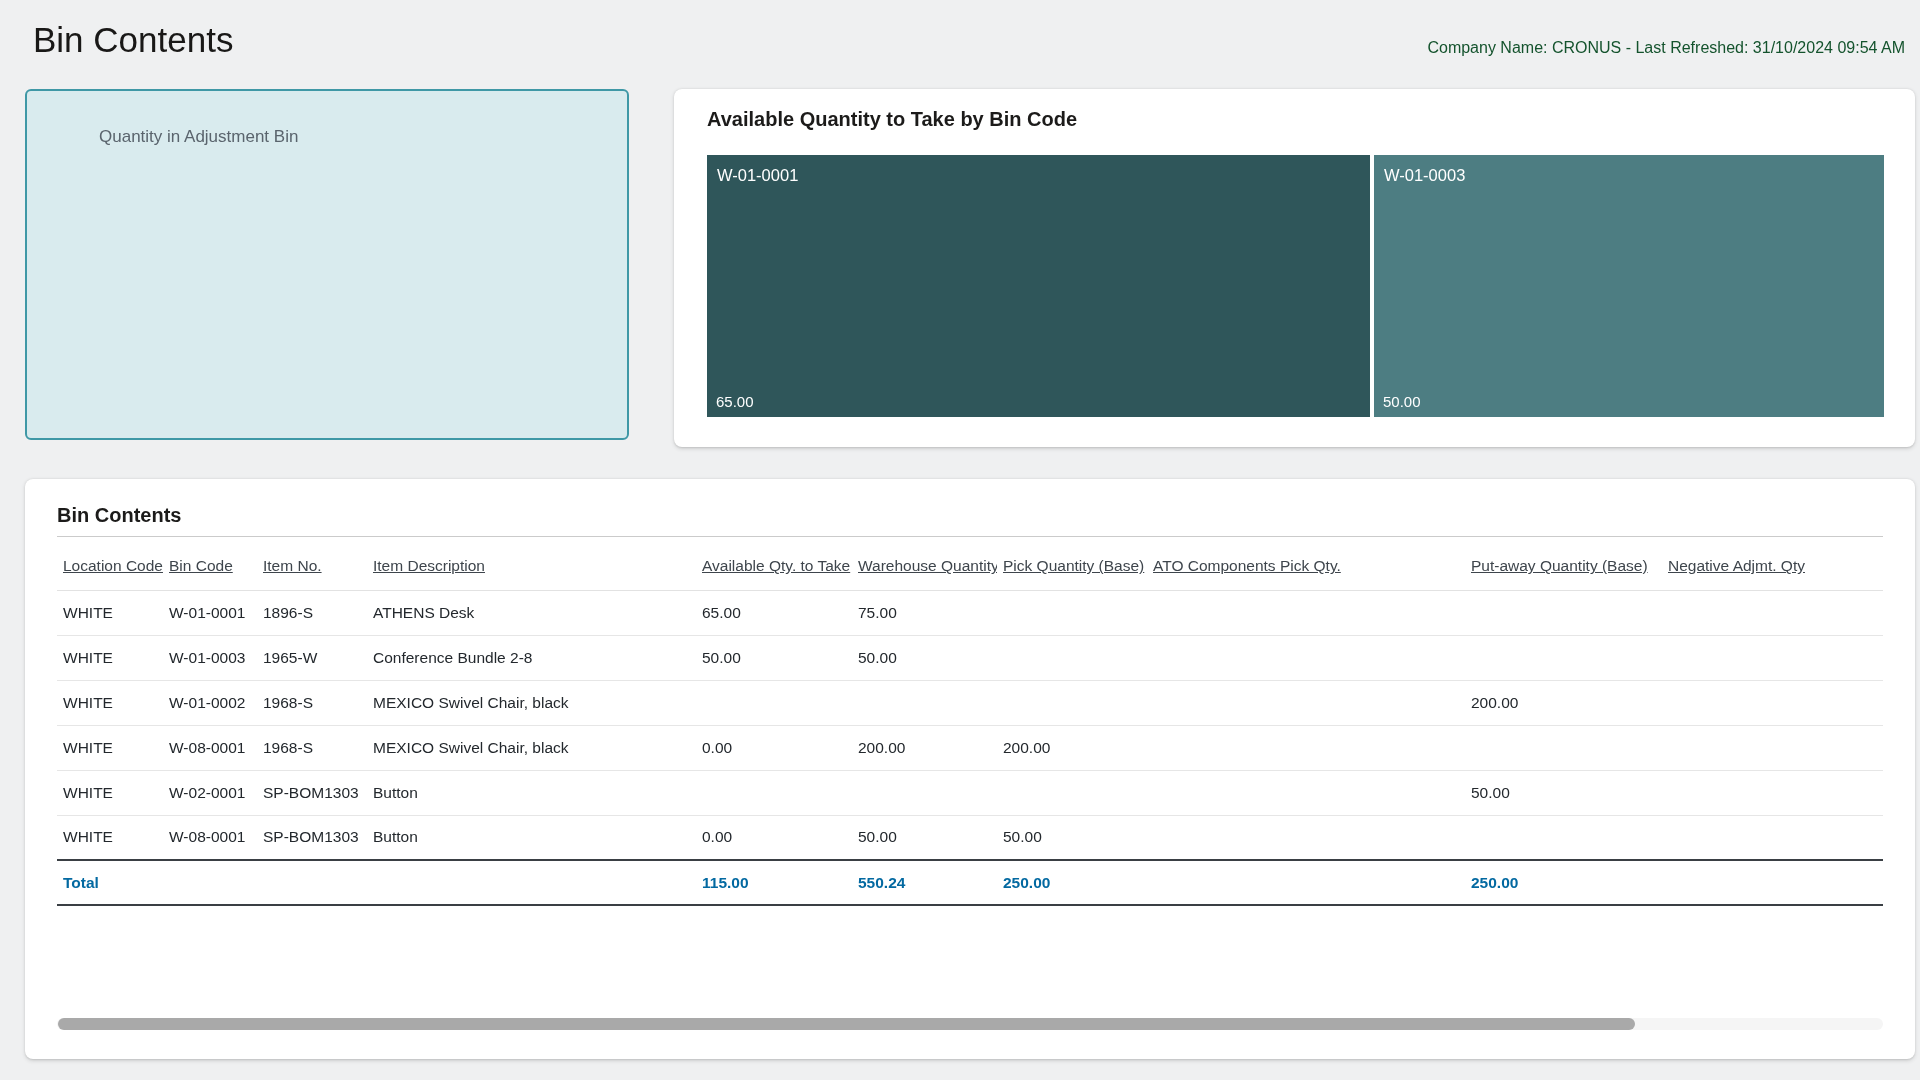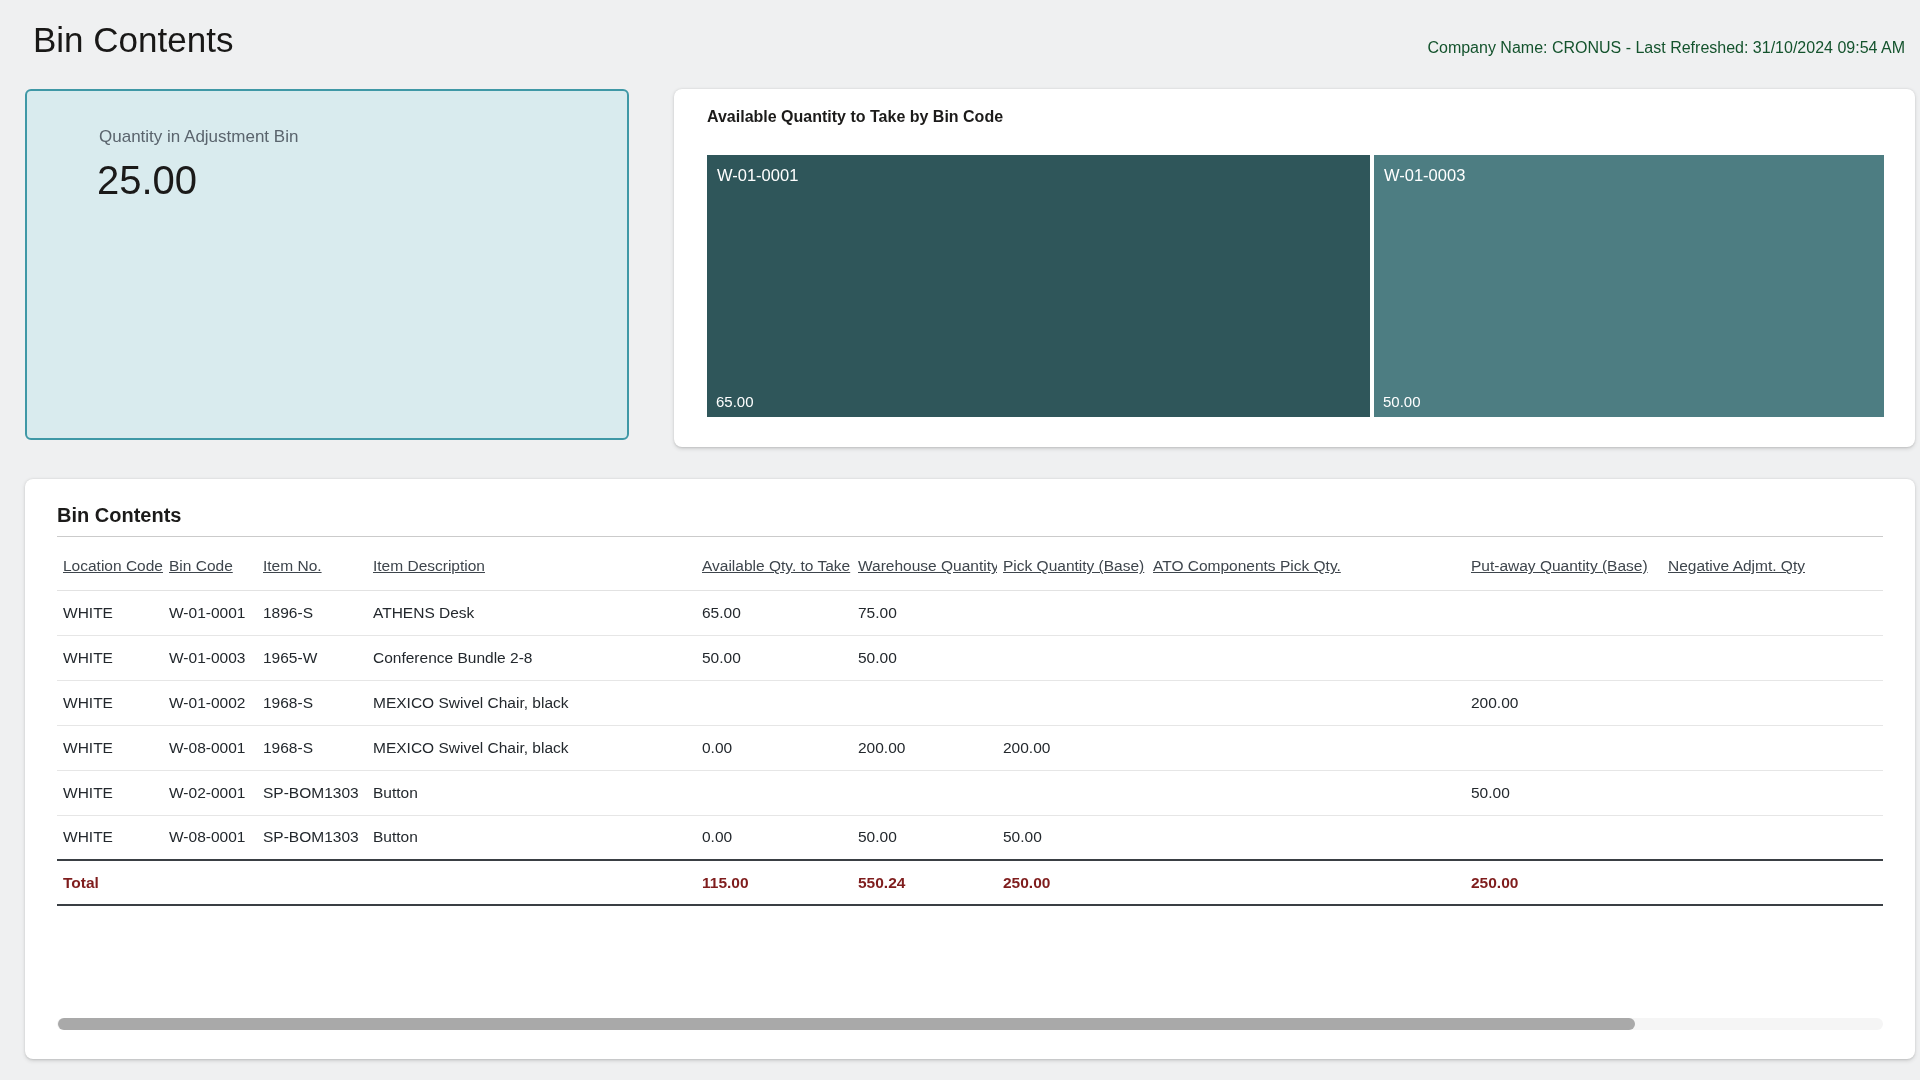--- a/index.html
+++ b/index.html
@@ -31,21 +31,21 @@
   .kpi-label { margin: 36px 0 0 31px; font-size: 17px; color: #5a646d; }
   .kpi-value { margin: 11px 0 0 29px; font-size: 40px; color: #1b1a19; }
 
   
   .card {
     background: #ffffff; border-radius: 8px;
     box-shadow: 0 0.6px 1.8px rgba(0,0,0,.10), 0 1.8px 4.2px rgba(0,0,0,.12);
   }
   .chart-card { position: absolute; left: 674px; top: 89px; width: 1241px; height: 358px; }
   .chart-card h2 {
-    margin: 19px 0 0 33px; font-size: 16px; font-weight: bold; color: #1c1b1a;
+    margin: 19px 0 0 33px; font-size: 20px; font-weight: bold; color: #1c1b1a;
   }
   .treemap {
     position: absolute; left: 33px; right: 31px; top: 66px; height: 262px;
     display: flex; gap: 4px;
   }
   .tm-block { position: relative; color: #ffffff; cursor: pointer; }
   .tm-label { position: absolute; top: 11px; left: 10px; font-size: 16.5px; }
   .tm-value { position: absolute; bottom: 7px; left: 9px; font-size: 15px; }
 
   
@@ -67,21 +67,21 @@
     white-space: nowrap; overflow: hidden; cursor: pointer; text-decoration: underline;
   }
   td {
     height: 45px; vertical-align: middle;
     padding: 0 0 0 6px; color: #23282d;
     border-bottom: 1px solid #e6e6e6;
     white-space: nowrap; overflow: hidden;
   }
   .right { }
   tr.total-row td {
-    font-weight: bold; color: #7f1d1d;
+    font-weight: bold; color: #0369a1;
     border-top: 2px solid #3a3f44; border-bottom: 2px solid #3a3f44;
   }
   tbody tr { cursor: pointer; }
 
   
   .hscrollbar {
     position: absolute; left: 32px; top: 539px; width: 1826px; height: 12px;
     background: #f5f5f5; border-radius: 6px;
   }
   .hscrollbar .thumb {
@@ -92,21 +92,20 @@
 </head>
 <body>
 
 <div class="page">
 
   <h1 class="page-title">Bin Contents</h1>
   <div class="company-info">Company Name: CRONUS - Last Refreshed: 31/10/2024 09:54 AM</div>
 
   <section class="kpi-card">
     <div class="kpi-label">Quantity in Adjustment Bin</div>
-    <div class="kpi-value">25.00</div>
   </section>
 
   <section class="card chart-card">
     <h2>Available Quantity to Take by Bin Code</h2>
     <div class="treemap">
         <div class="tm-block" style="flex: 65 1 0px; background: rgb(47, 86, 90);">
           <div class="tm-label">W-01-0001</div>
           <div class="tm-value">65.00</div>
         </div>
         <div class="tm-block" style="flex: 50 1 0px; background: rgb(77, 125, 130);">

